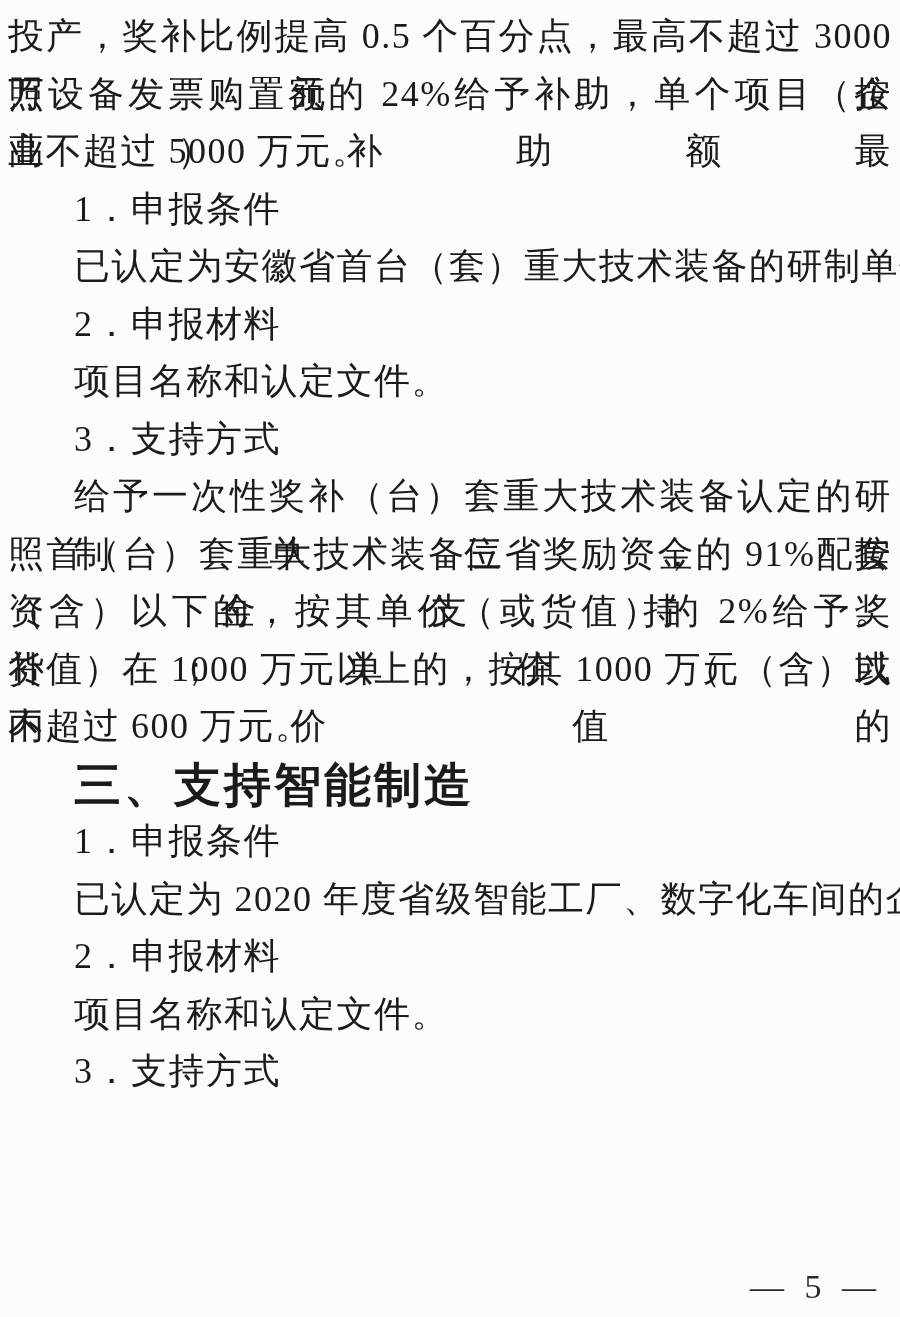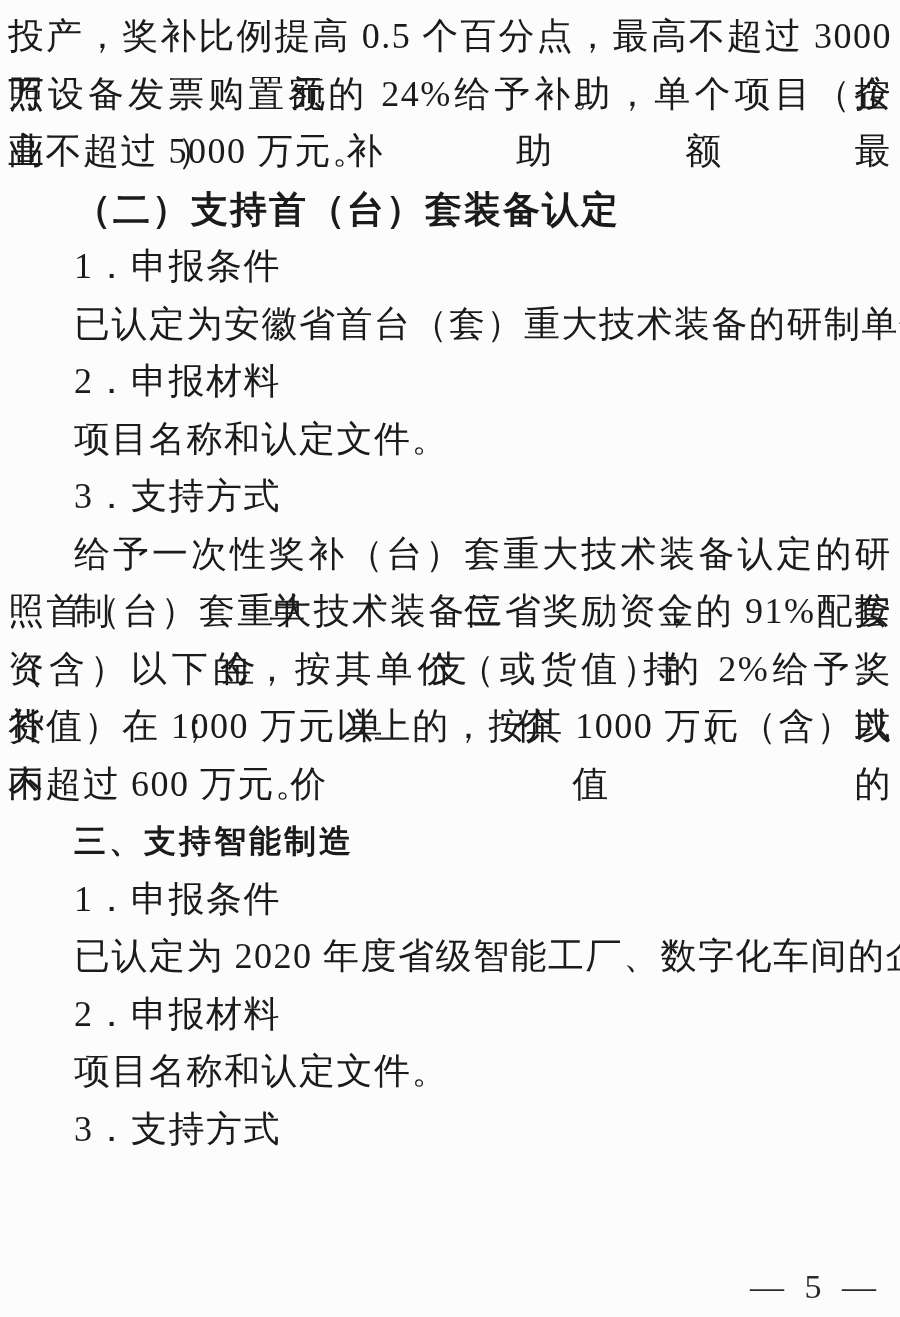--- a/index.html
+++ b/index.html
@@ -41,21 +41,21 @@
   .text-line.indent {
     padding-left: 66px;
   }
   .text-line.heading-sub {
     font-weight: 700;
     font-size: 37px;
     letter-spacing: 2px;
   }
   .text-line.heading-main {
     font-weight: 700;
-    font-size: 32px;
+    font-size: 47px;
     letter-spacing: 3px;
     font-family: "Liberation Sans", "DejaVu Sans", sans-serif;
   }
   .page-footer {
     position: absolute;
     right: 18px;
     top: 1268px;
     font-size: 34px;
     letter-spacing: 6px;
     color: #2a2a2a;
@@ -63,21 +63,20 @@
   }
 </style>
 </head>
 <body>
 
 <div class="page">
   <div id="doc-body">
       <div class="text-line fill">投产，奖补比例提高 0.5 个百分点，最高不超过 3000 万元。按</div>
       <div class="text-line fill">照设备发票购置额的 24%给予补助，单个项目（企业）补助额最</div>
       <div class="text-line">高不超过 5000 万元。</div>
-      <div class="text-line heading-sub indent">（二）支持首（台）套装备认定</div>
       <div class="text-line indent">1．申报条件</div>
       <div class="text-line indent">已认定为安徽省首台（套）重大技术装备的研制单位。</div>
       <div class="text-line indent">2．申报材料</div>
       <div class="text-line indent">项目名称和认定文件。</div>
       <div class="text-line indent">3．支持方式</div>
       <div class="text-line indent fill">给予一次性奖补（台）套重大技术装备认定的研制单位，按</div>
       <div class="text-line fill">照首（台）套重大技术装备三省奖励资金的 91%配套资金支持。</div>
       <div class="text-line fill">（含）以下的，按其单价（或货值）的 2%给予奖补；单价（或</div>
       <div class="text-line fill">货值）在 1000 万元以上的，按其 1000 万元（含）以内价值的</div>
       <div class="text-line">不超过 600 万元。</div>

